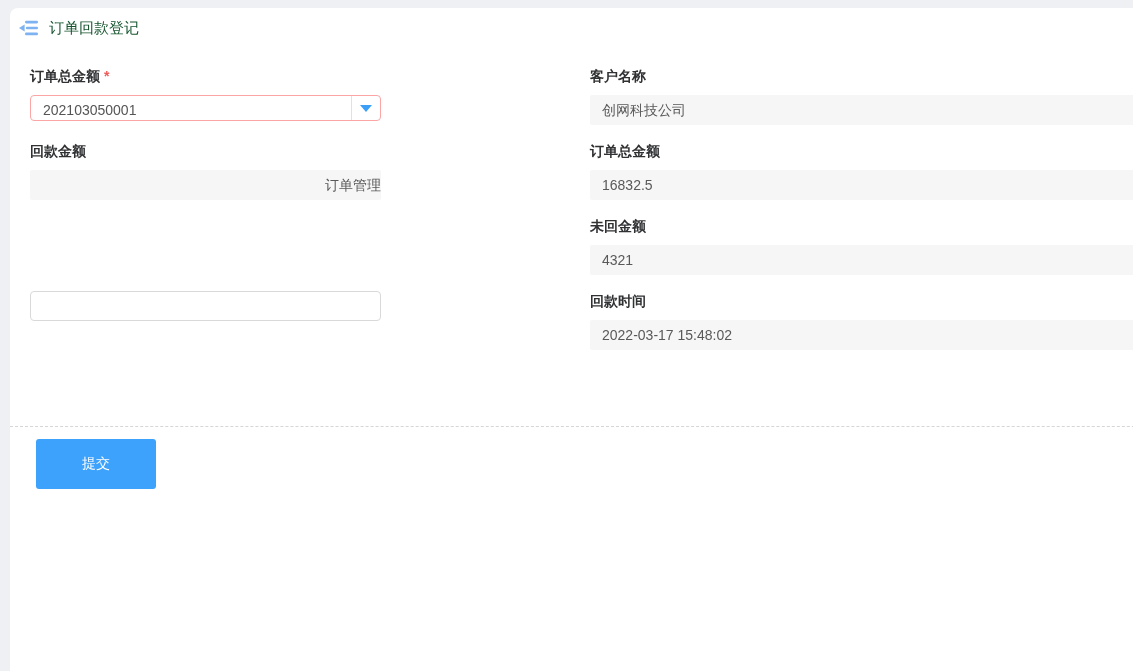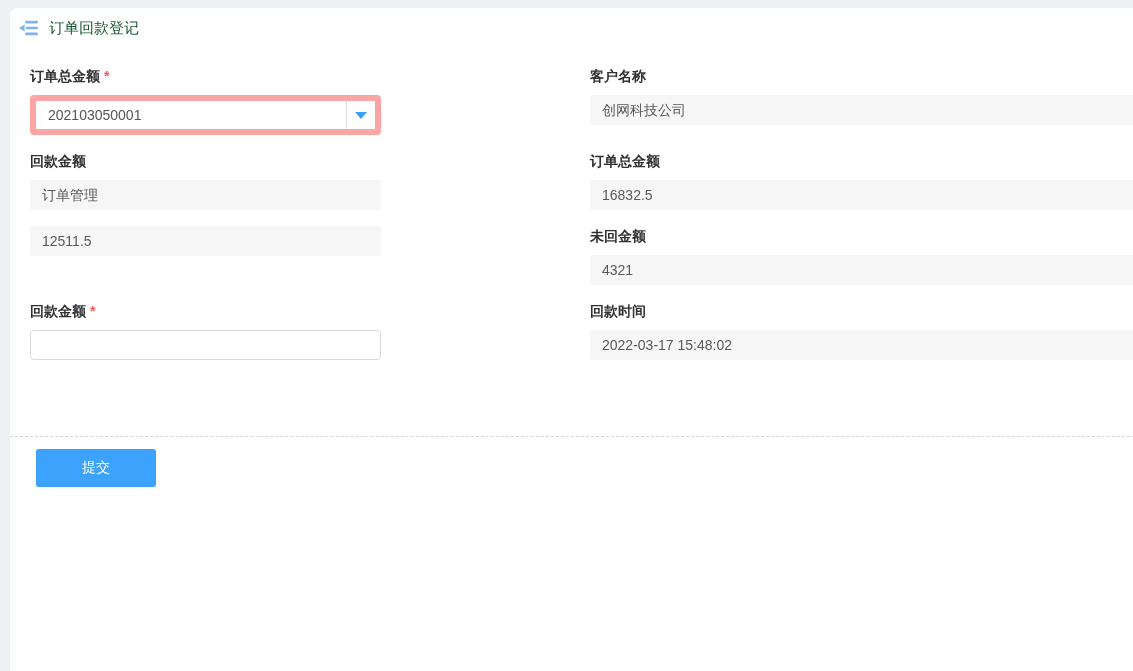--- a/index.html
+++ b/index.html
@@ -58,26 +58,26 @@
     height: 30px;
     line-height: 30px;
     background: #f6f6f7;
     border-radius: 2px;
     padding-left: 12px;
     font-size: 14px;
     color: #595959;
     white-space: nowrap;
     overflow: hidden;
   }
-  .col-left .readonly-box { width: 351px; }
+  .col-left .readonly-box { width: 351px; text-align: right; }
   .col-right .readonly-box { width: 100%; }
   
   .select-box {
-    width: 351px; height: 40px;
-    border: 6px solid #fca5a5;
+    width: 351px; height: 26px;
+    border: 1px solid #fca5a5;
     border-radius: 4px;
     display: flex;
     align-items: stretch;
     background: #fff;
     cursor: pointer;
   }
   .select-value {
     flex: 1;
     font-size: 14px;
     color: #555555;
@@ -122,21 +122,21 @@
     display: block;
     font-family: "Liberation Sans", "DejaVu Sans", sans-serif;
   }
   
   .card-footer {
     margin-top: 60px;
     border-top: 1px dashed #d6d6d6;
     padding: 12px 0 60px 26px;
   }
   .submit-button {
-    width: 120px; height: 38px;
+    width: 120px; height: 50px;
     background: #3da2fc;
     color: #ffffff;
     font-size: 14px;
     border: none;
     border-radius: 3px;
     cursor: pointer;
     font-family: "Liberation Sans", "DejaVu Sans", sans-serif;
   }
 </style>
 </head>
@@ -180,31 +180,29 @@
         <div class="readonly-box">订单管理</div>
       </div>
       <div class="col-right">
         <span class="field-label">订单总金额</span>
         <div class="readonly-box">16832.5</div>
       </div>
     </div>
 
     <div class="form-row">
       <div class="col-left">
-        <div class="readonly-box">12511.5</div>
       </div>
       <div class="col-right">
         <span class="field-label">未回金额</span>
         <div class="readonly-box">4321</div>
       </div>
     </div>
 
     <div class="form-row">
       <div class="col-left">
-        <span class="field-label"><span>回款金额</span><span class="required-star">*</span></span>
         <input class="text-input" type="text" value="" style="">
       </div>
       <div class="col-right">
         <span class="field-label">回款时间</span>
         <div class="readonly-box">2022-03-17 15:48:02</div>
       </div>
     </div>
 
     <div class="form-row">
       <div class="col-right"></div>

